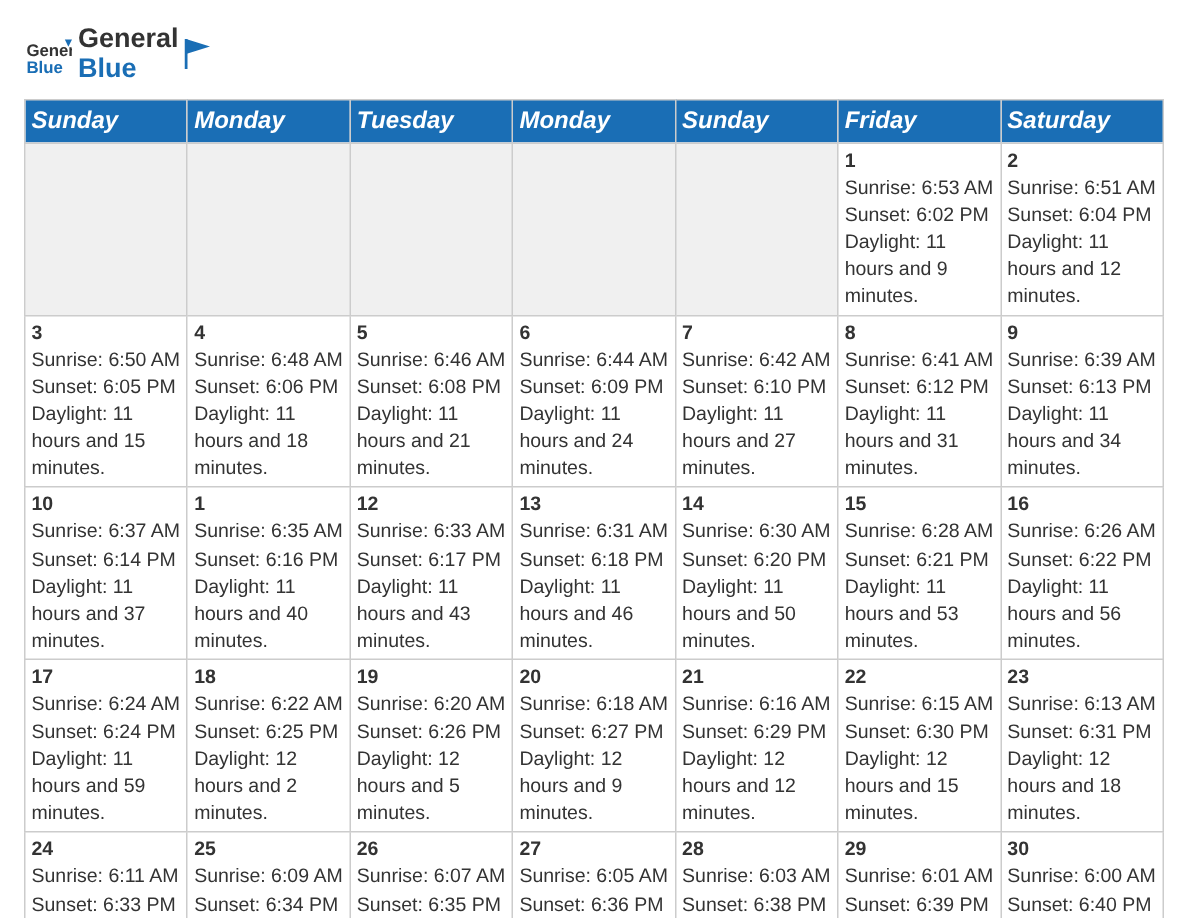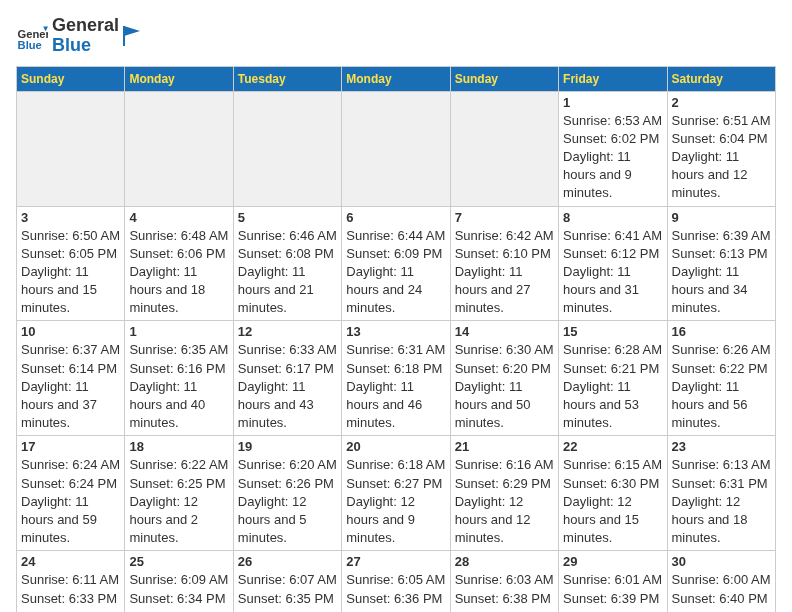--- a/index.html
+++ b/index.html
@@ -37,26 +37,27 @@
       font-size: 16px;
       color: #555;
     }
     table {
       width: 100%;
       border-collapse: collapse;
       table-layout: fixed;
     }
     thead tr th {
       background-color: #1a6eb5;
-      color: #fde047;
-      font-size: 12px;
+      color: #ffffff;
+      font-size: 16px;
       font-weight: bold;
       padding: 5px 4px;
       text-align: left;
       border: 1px solid #ccc;
+      font-style: italic;
     }
     tbody tr td {
       vertical-align: top;
       border: 1px solid #ccc;
       padding: 3px 4px;
       font-size: 9.5px;
       color: #333;
       height: 72px;
       background: #fff;
     }

